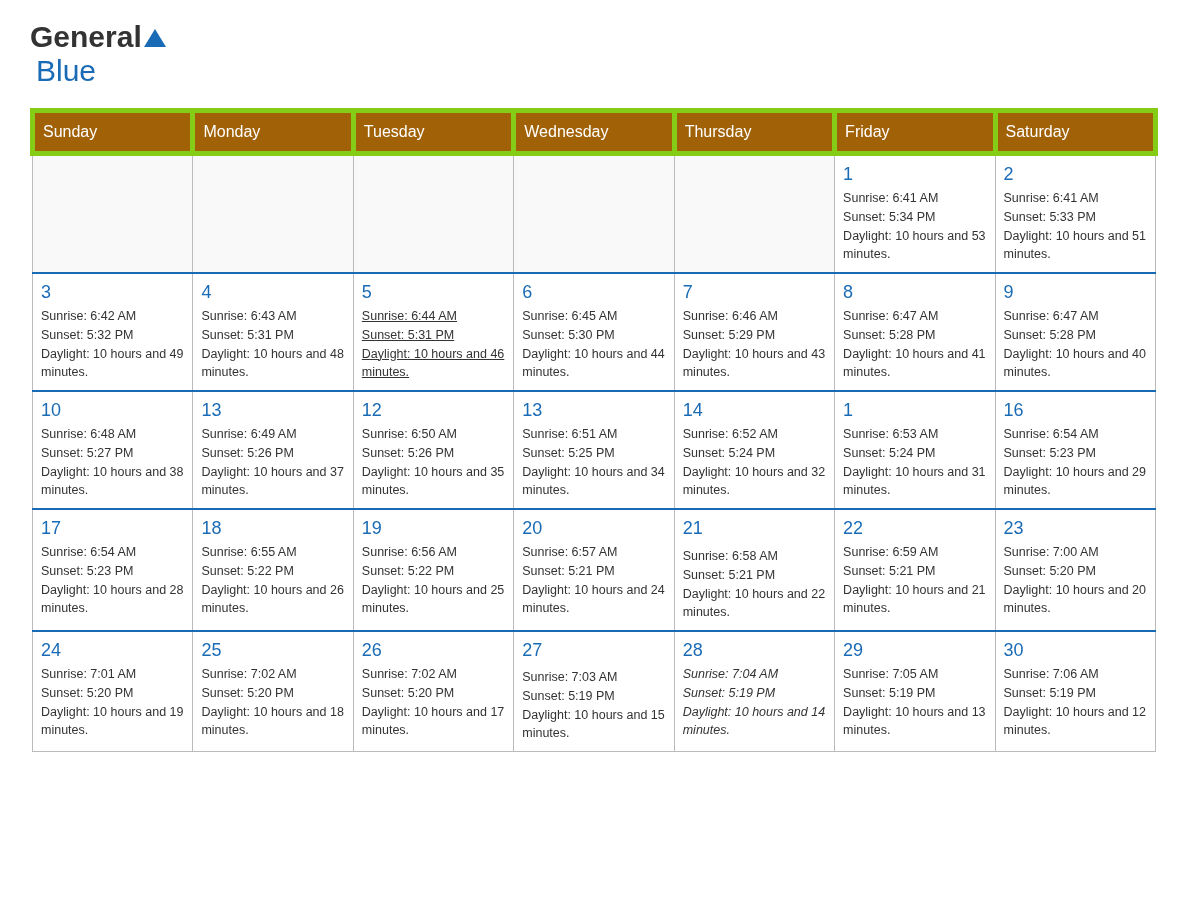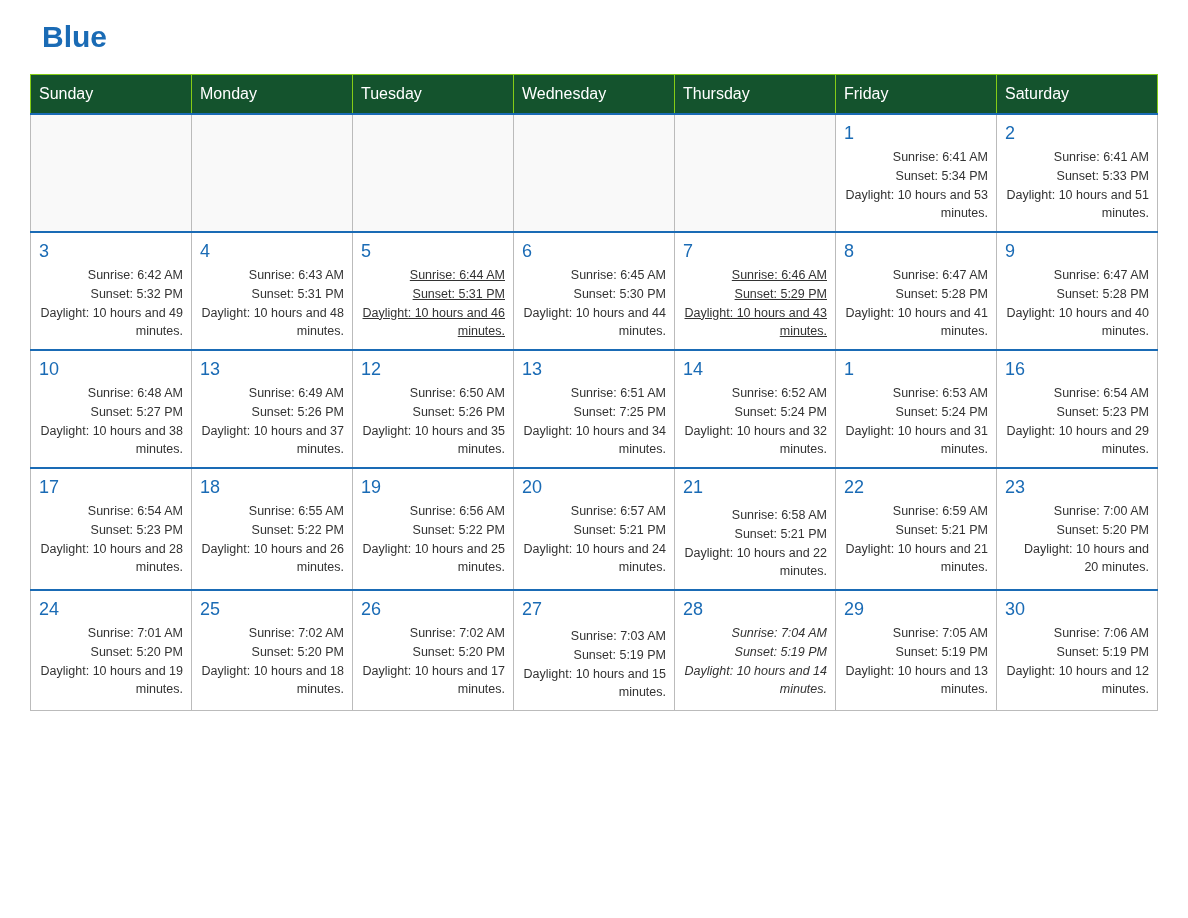--- a/index.html
+++ b/index.html
@@ -38,27 +38,27 @@
       font-size: 22px;
       color: #444;
       margin-top: 4px;
     }
     .calendar {
       width: 100%;
       border-collapse: collapse;
       border: 1px solid #999;
     }
     .calendar th {
-      background-color: #14532d;
+      background-color: #a16207;
       color: #fff;
       padding: 10px 8px;
       font-size: 16px;
       font-weight: normal;
       text-align: left;
-      border: 1px solid #84cc16;
+      border: 5px solid #84cc16;
     }
     .calendar td {
       vertical-align: top;
       padding: 8px;
       border: 1px solid #bbb;
       width: 14.28%;
       min-height: 100px;
       font-size: 13px;
       color: #333;
       background: #fff;
@@ -70,33 +70,38 @@
       font-size: 18px;
       color: #1a6bb5;
       font-weight: normal;
       margin-bottom: 4px;
       display: block;
     }
     .day-info {
       font-size: 12.5px;
       color: #333;
       line-height: 1.5;
-      text-align: right;
     }
     .week-row td {
       border-top: 2px solid #1a6bb5;
     }
   </style>
 </head>
 <body>
 
 <div class="header-area">
   <div class="logo">
+    <div class="logo-line">
+      <span style="font-size:30px;font-weight:bold;color:#333;">General</span>
+      <svg width="22" height="22" viewBox="0 0 22 22" style="margin-left:2px;margin-top:2px;">
+        <polygon points="11,2 22,20 0,20" fill="#1a6bb5"></polygon>
+      </svg>
+    </div>
     <div>
-      <span style="font-size:30px;font-weight:bold;color:#1a6bb5;margin-left:12px;">Blue</span>
+      <span style="font-size:30px;font-weight:normal;color:#1a6bb5;margin-left:6px;">Blue</span>
     </div>
   </div>
   <div class="title-area">
     <div class="calendar-title"></div>
     <div class="calendar-subtitle"></div>
   </div>
 </div>
 
 <table class="calendar">
   <thead>
@@ -150,21 +155,21 @@
 Daylight: 10 hours and 46 minutes.</div>
         </td>
         <td>
           <span class="day-number">6</span>
           <div class="day-info" style="white-space: pre-line;">Sunrise: 6:45 AM
 Sunset: 5:30 PM
 Daylight: 10 hours and 44 minutes.</div>
         </td>
         <td>
           <span class="day-number">7</span>
-          <div class="day-info" style="white-space: pre-line; text-decoration: underline;">Sunrise: 6:46 AM
+          <div class="day-info" style="white-space: pre-line;">Sunrise: 6:46 AM
 Sunset: 5:29 PM
 Daylight: 10 hours and 43 minutes.</div>
         </td>
         <td>
           <span class="day-number">8</span>
           <div class="day-info" style="white-space: pre-line;">Sunrise: 6:47 AM
 Sunset: 5:28 PM
 Daylight: 10 hours and 41 minutes.</div>
         </td>
         <td>
@@ -189,21 +194,21 @@
         </td>
         <td>
           <span class="day-number">12</span>
           <div class="day-info" style="white-space: pre-line;">Sunrise: 6:50 AM
 Sunset: 5:26 PM
 Daylight: 10 hours and 35 minutes.</div>
         </td>
         <td>
           <span class="day-number">13</span>
           <div class="day-info" style="white-space: pre-line;">Sunrise: 6:51 AM
-Sunset: 7:25 PM
+Sunset: 5:25 PM
 Daylight: 10 hours and 34 minutes.</div>
         </td>
         <td>
           <span class="day-number">14</span>
           <div class="day-info" style="white-space: pre-line;">Sunrise: 6:52 AM
 Sunset: 5:24 PM
 Daylight: 10 hours and 32 minutes.</div>
         </td>
         <td>
           <span class="day-number">1</span>
@@ -250,21 +255,21 @@
 Daylight: 10 hours and 22 minutes.</div>
         </td>
         <td>
           <span class="day-number">22</span>
           <div class="day-info" style="white-space: pre-line;">Sunrise: 6:59 AM
 Sunset: 5:21 PM
 Daylight: 10 hours and 21 minutes.</div>
         </td>
         <td>
           <span class="day-number">23</span>
-          <div class="day-info" style="white-space: pre-line; margin-left: 17px;">Sunrise: 7:00 AM
+          <div class="day-info" style="white-space: pre-line;">Sunrise: 7:00 AM
 Sunset: 5:20 PM
 Daylight: 10 hours and 20 minutes.</div>
         </td>
       </tr>
       <tr class="week-row">
         <td>
           <span class="day-number">24</span>
           <div class="day-info" style="white-space: pre-line;">Sunrise: 7:01 AM
 Sunset: 5:20 PM
 Daylight: 10 hours and 19 minutes.</div>

